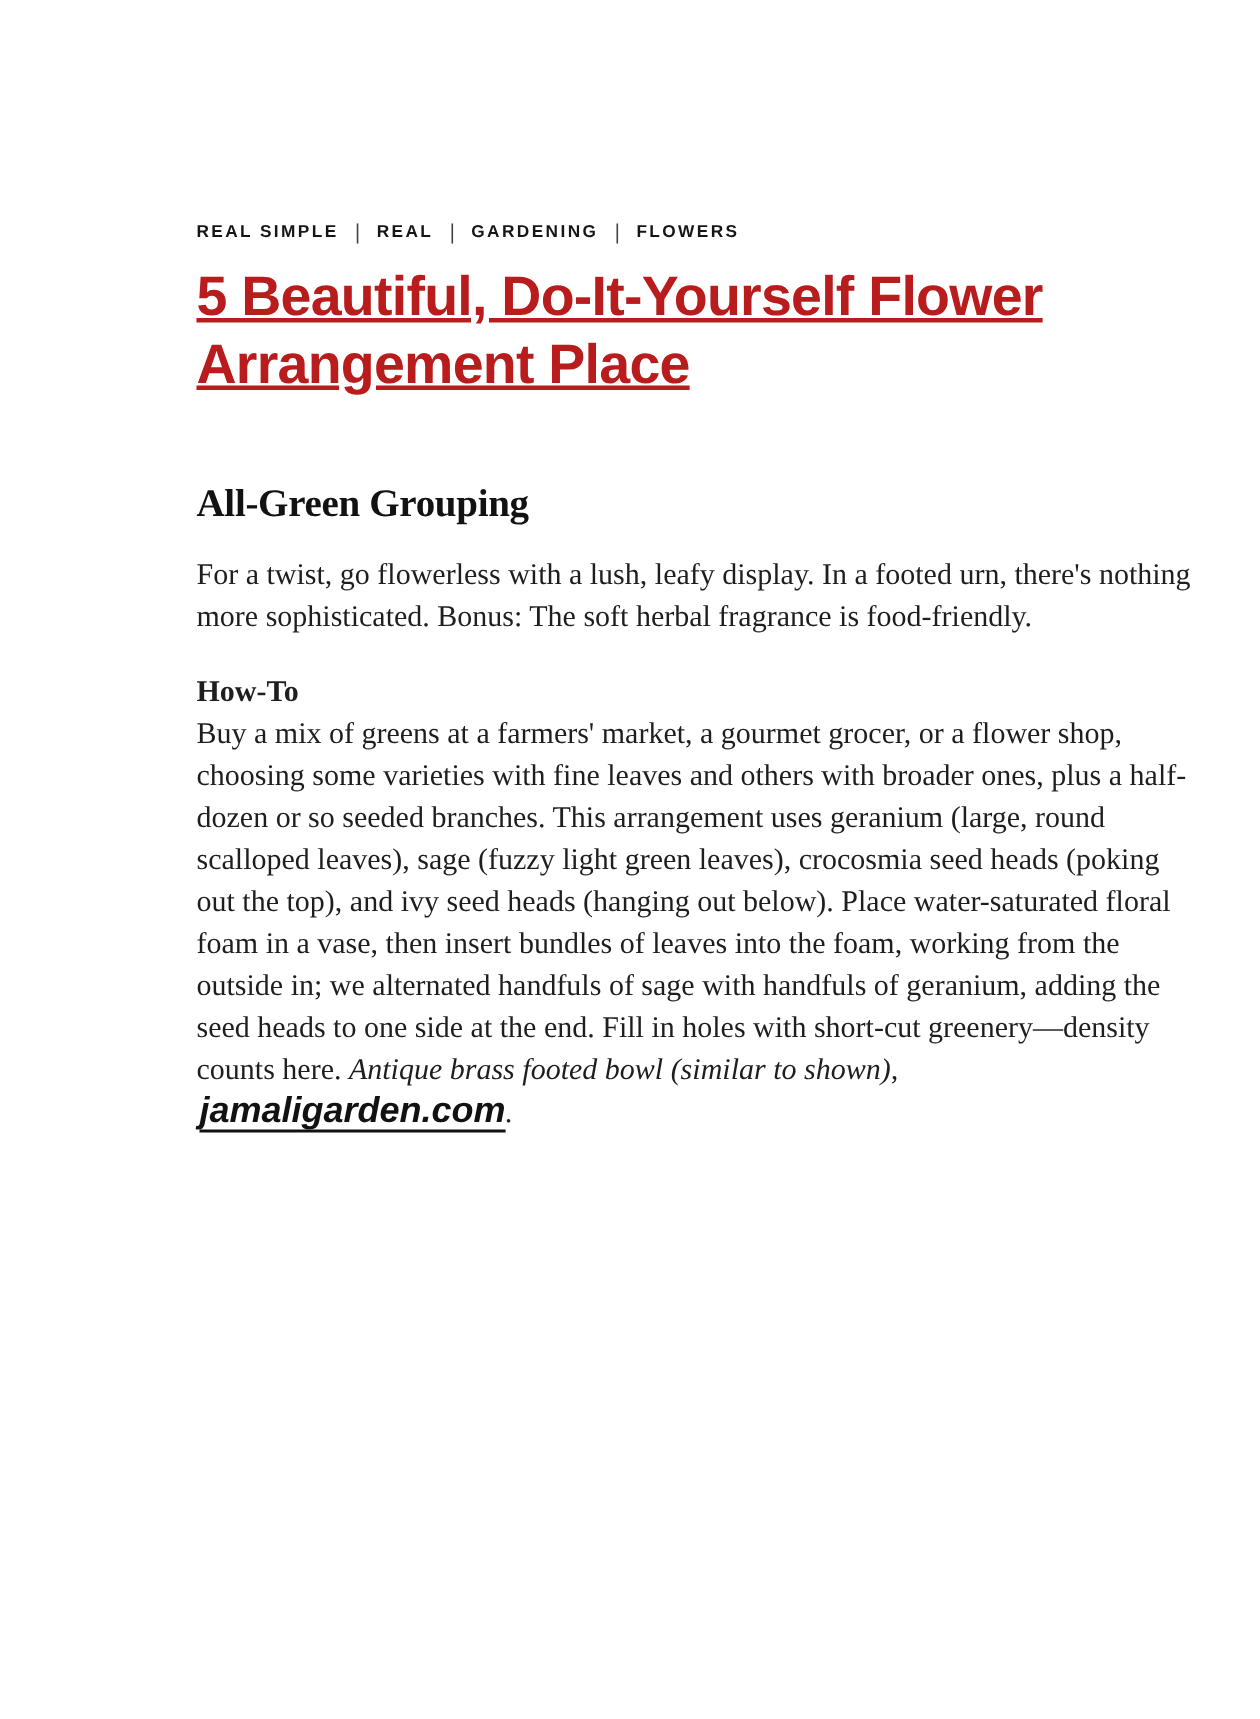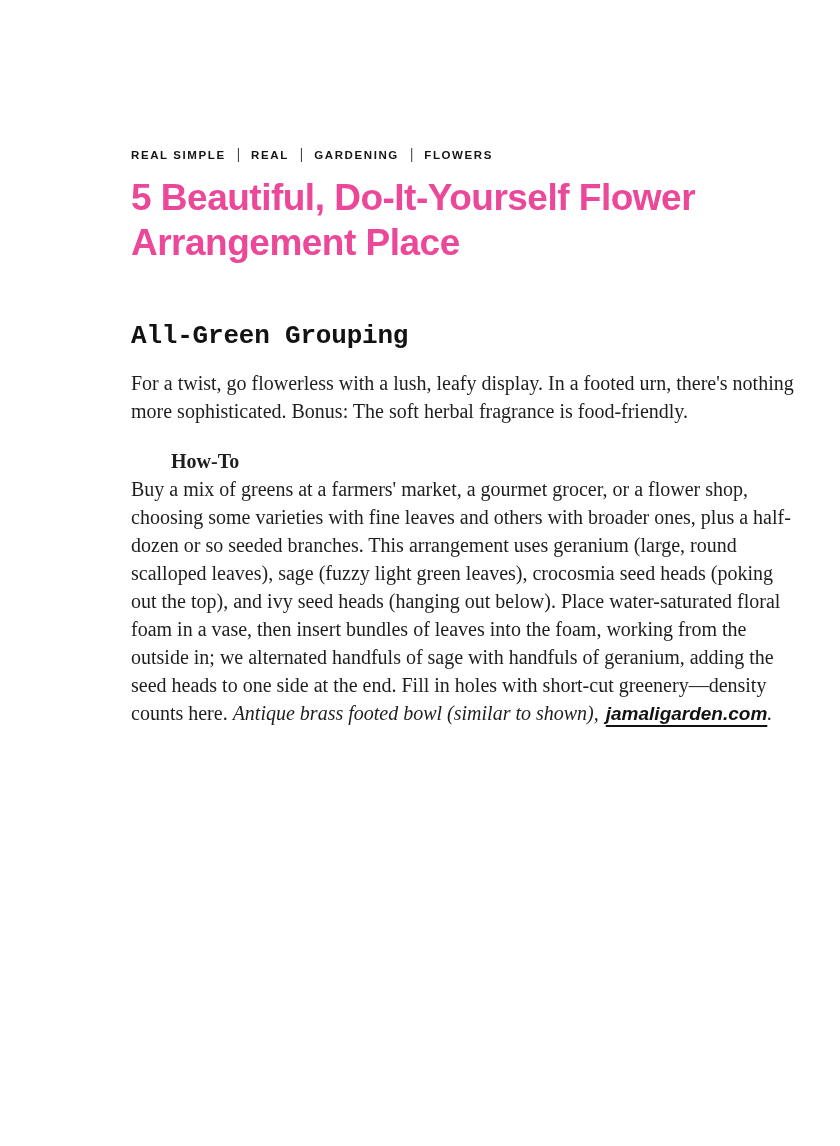--- a/index.html
+++ b/index.html
@@ -37,59 +37,60 @@
     transform: scaleY(1.1);
   }
 
   
   h1.title {
     font-family: "Liberation Sans", sans-serif;
     font-weight: 700;
     font-size: 37px;
     line-height: 45px;
     letter-spacing: -0.5px;
-    color: #ec4899;
+    color: #b91c1c;
     margin: 13px 0 0 0;
+    text-decoration: underline;
   }
   h1 .t-line { display: block; }
 
   
   h2.section-heading {
-    font-family: Liberation Mono, monospace;
+    font-family: Liberation Serif, serif;
     font-weight: 700;
     font-size: 26px;
     line-height: 32px;
     letter-spacing: -0.2px;
     color: #121212;
     margin: 55px 0 0 0;
   }
 
   
   p.intro, p.howto-body, .howto-label {
     font-family: "Liberation Serif", serif;
     font-size: 20px;
     line-height: 28px;
     color: #1e1e1e;
   }
   p.intro {
     margin: 17px 0 0 0;
     width: 668px;
   }
   .howto { margin-top: 22px; }
-  .howto-label { font-weight: 700; margin-left: 40px; }
+  .howto-label { font-weight: 700; }
   p.howto-body {
     margin: 0;
     width: 668px;
   }
   .credit { }
   a.product-link {
     font-family: "Liberation Sans", sans-serif;
     font-style: italic;
     font-weight: 600;
-    font-size: 19px;
+    font-size: 24px;
     color: #121212;
     text-decoration: underline;
     text-decoration-thickness: 2px;
     text-underline-offset: 5px;
     margin-left: 2px;
     cursor: pointer;
   }
   .link-suffix { font-style: italic; }
 </style>
 </head>

